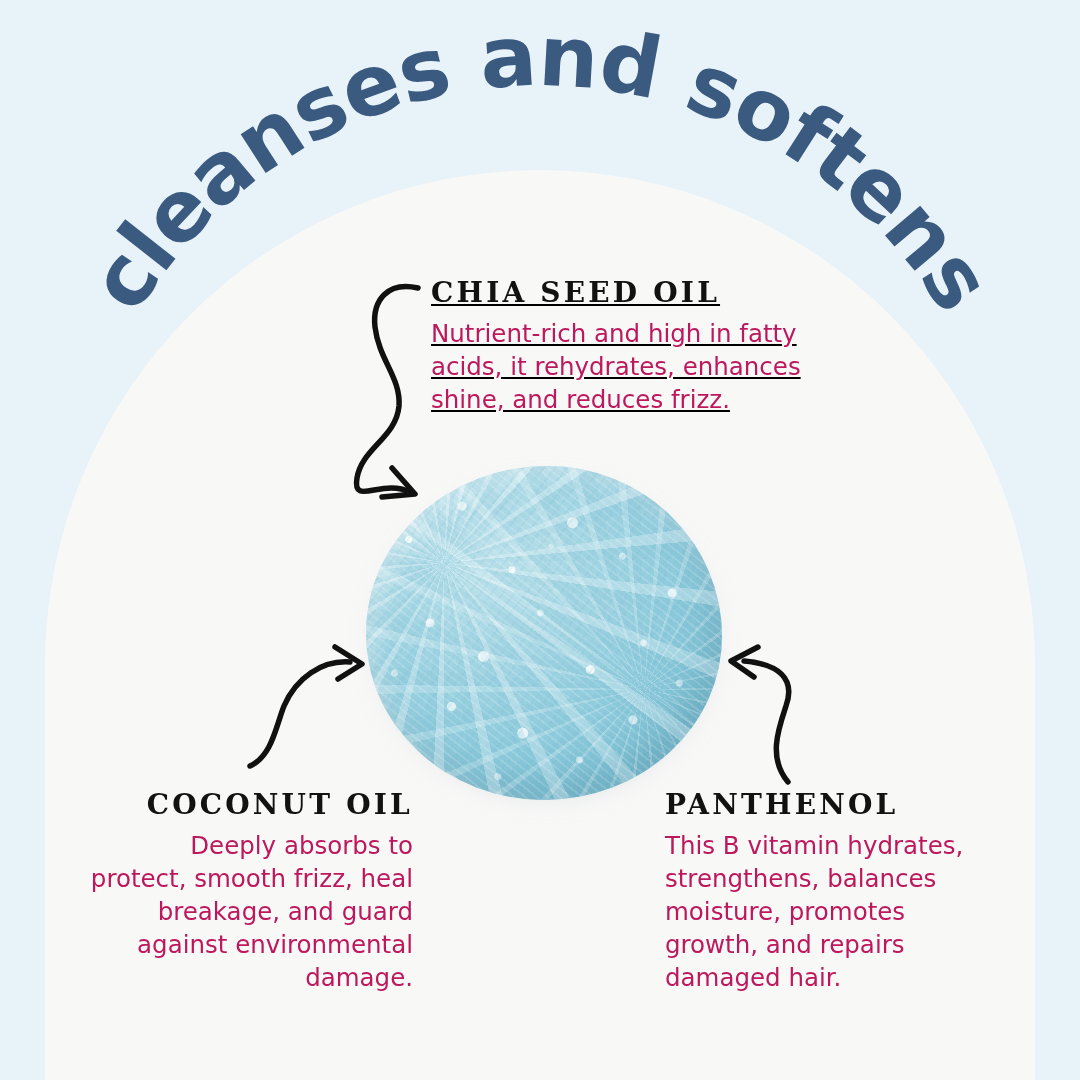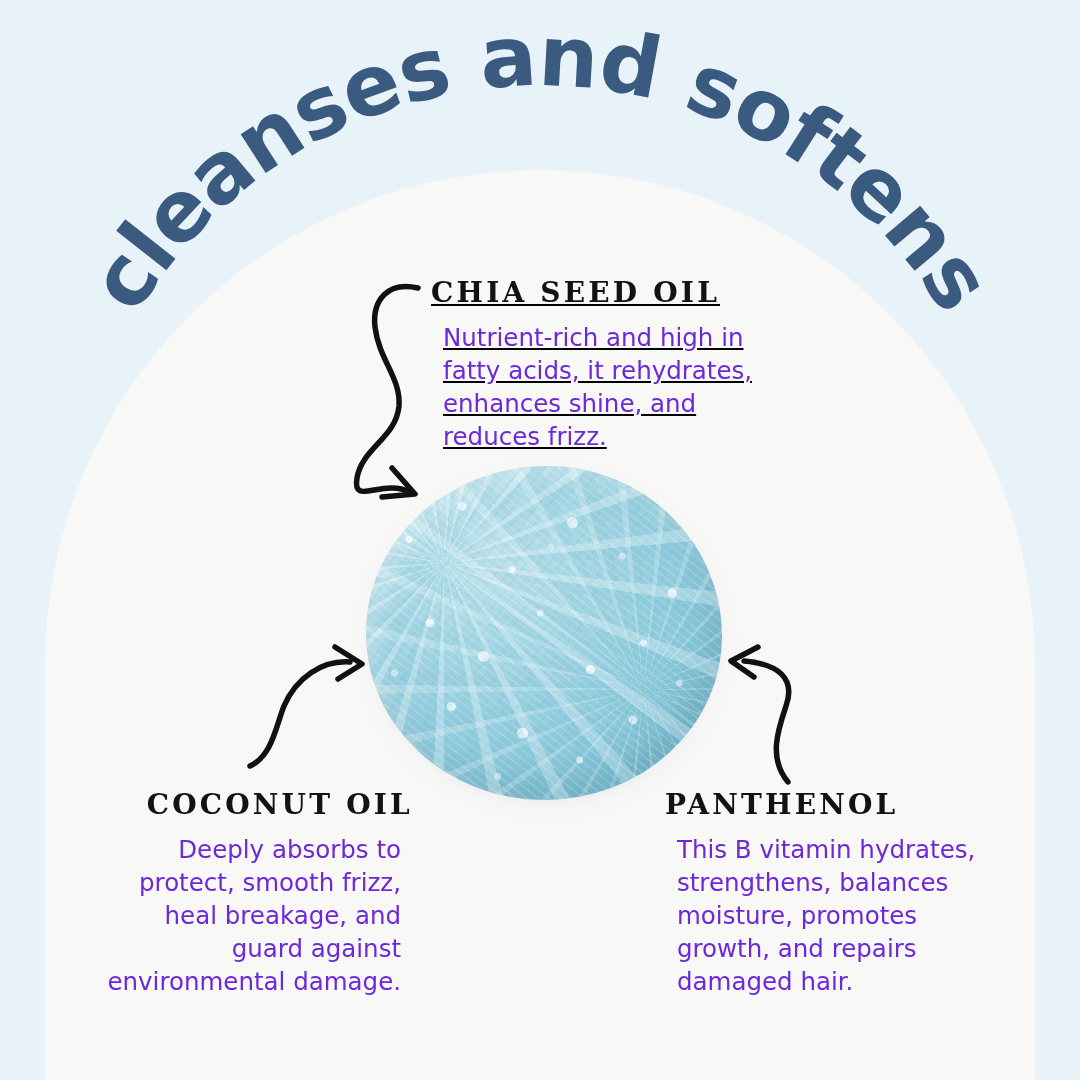--- a/index.html
+++ b/index.html
@@ -102,22 +102,22 @@
     font-size:28px;
     letter-spacing:3.2px;
     color:#121212;
     white-space:nowrap;
     margin:0 0 8px 0;
   }
   .ing-body{
     font-family:"DejaVu Sans", sans-serif;
     font-size:24.5px;
     line-height:33px;
-    color:#6d28d9;
-    margin:12px;
+    color:#be185d;
+    margin:0;
     font-weight:400;
   }
 
   #chia{left:431px;top:276px;width:380px;text-align:left;text-decoration:underline;}
   #coconut{left:88px;top:788px;width:325px;text-align:right;}
   #panthenol{left:665px;top:788px;width:330px;text-align:left;}
 </style>
 </head>
 <body>
 

